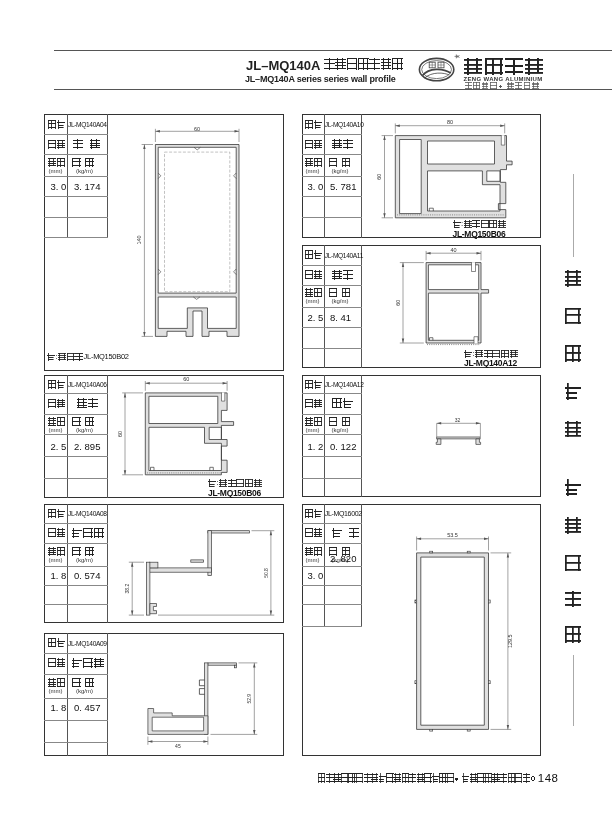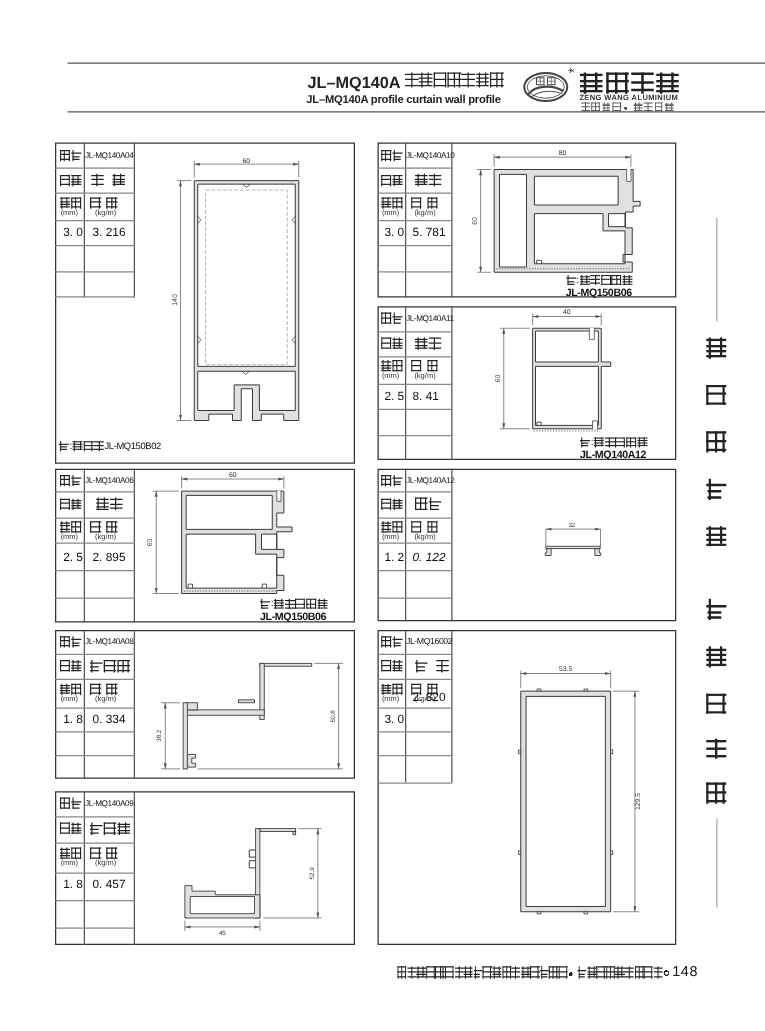--- a/index.html
+++ b/index.html
@@ -29,21 +29,21 @@
 </style>
 </head>
 <body>
 
 <div class="ab" style="left:54px;top:49.8px;width:558px;height:1.3px;background:#555;"></div>
 
 <div class="ab" style="left:54px;top:89.2px;width:558px;height:1.3px;background:#555;"></div>
 
 <div class="ab ti" style="left:246px;top:58px;width:170px;font-weight:bold;font-size:13px;color:#222;white-space:nowrap;">JL–MQ140A <i class="a"></i><i class="d"></i><i class="b"></i><i class="c"></i><i class="a"></i><i class="d"></i><i class="c"></i></div>
 
-<div class="ab" style="left:245px;top:74px;width:160px;font-size:9px;font-weight:bold;color:#222;letter-spacing:-0.2px;white-space:nowrap;">JL–MQ140A profile curtain wall profile</div>
+<div class="ab" style="left:245px;top:74px;width:160px;font-size:9px;font-weight:bold;color:#222;letter-spacing:-0.2px;white-space:nowrap;">JL–MQ140A series series wall profile</div>
 
 <svg class="ab" style="left:412px;top:50px;" width="60" height="40" viewBox="0 0 60 40">
 <ellipse cx="24.6" cy="19.6" rx="17.2" ry="11.2" fill="none" stroke="#444" stroke-width="1.6"></ellipse>
 <ellipse cx="24.6" cy="19.6" rx="14.9" ry="9" fill="none" stroke="#444" stroke-width="0.7"></ellipse>
 <rect x="17.2" y="12.2" width="6" height="5.6" fill="none" stroke="#444" stroke-width="0.8"></rect>
 <rect x="26" y="12.2" width="6" height="5.6" fill="none" stroke="#444" stroke-width="0.8"></rect>
 <path d="M17.2,15 h6 M26,15 h6 M20.2,12.2 v5.6 M29,12.2 v5.6" stroke="#444" stroke-width="0.5" fill="none"></path>
 <path d="M10.5,25.5 C17,17.5 31,18 38.7,23" fill="none" stroke="#444" stroke-width="1.8"></path>
 <path d="M12.5,28 C20,21.5 32,22.5 37.3,25" fill="none" stroke="#444" stroke-width="0.8"></path>
 <path d="M44.5,5 l3,3 m0,-3 l-3,3 m-0.2,-3.6 l0,4 m-1.8,-2 l4,0" stroke="#444" stroke-width="0.6" fill="none"></path>
@@ -83,21 +83,21 @@
 
 <div class="ab tbl" style="left:47.5px;top:119.5px;"><i class="c"></i><i class="e"></i></div>
 <div class="ab" style="left:68px;top:121px;font-size:6.6px;color:#111;letter-spacing:-0.35px;white-space:nowrap;">JL-MQ140A04</div>
 <div class="ab tbl" style="left:47.5px;top:139.5px;"><i class="b"></i><i class="d"></i></div>
 <div class="ab nm" style="left:72px;top:139px;"><i class="a"></i><span style="width:6px;display:inline-block;"></span><i class="d"></i></div>
 <div class="ab tbl" style="left:47.5px;top:157.5px;"><i class="d"></i><i class="c"></i></div>
 <div class="ab lbl" style="left:48.5px;top:167.5px;">(mm)</div>
 <div class="ab tbl" style="left:72px;top:157.5px;"><i class="b"></i><span style="width:4px;display:inline-block;"></span><i class="c"></i></div>
 <div class="ab lbl" style="left:76px;top:167.5px;">(kg/m)</div>
 <div class="ab" style="left:50.5px;top:181px;font-size:9.5px;color:#111;">3. 0</div>
-<div class="ab" style="left:74px;top:181px;font-size:9.5px;color:#111;">3. 216</div>
+<div class="ab" style="left:74px;top:181px;font-size:9.5px;color:#111;">3. 174</div>
 
 <div class="ab nt" style="left:47px;top:352.5px;white-space:nowrap;"><i class="e"></i><span style="font-size:8px;">:</span><i class="d"></i><i class="b"></i><i class="a"></i><span style="font-size:7.5px;color:#111;letter-spacing:-0.3px;">JL-MQ150B02</span></div>
 
 <svg class="ab" style="left:120px;top:120px;" width="160" height="245" viewBox="120 120 160 245">
 
 <path fill="#e0e0e0" stroke="#3a3a3a" stroke-width="0.8" fill-rule="evenodd" d="
 M155.4,144.5 H239 V336.4 H227 V331.3 H209 V336.4 H202 V311 H193 V336.4 H186 V331.3 H167 V336.4 H155.4 Z
 M158.2,147.3 H236.2 V293.1 H158.2 Z
 M158.2,297 H236.2 V328.4 H207.5 V307.9 H187.3 V328.4 H158.2 Z"></path>
 
@@ -179,21 +179,21 @@
 
 <div class="ab tbl" style="left:47.5px;top:508.8px;"><i class="c"></i><i class="e"></i></div>
 <div class="ab" style="left:68px;top:510.3px;font-size:6.6px;color:#111;letter-spacing:-0.35px;white-space:nowrap;">JL-MQ140A08</div>
 <div class="ab tbl" style="left:47.5px;top:528.3px;"><i class="b"></i><i class="d"></i></div>
 <div class="ab nm" style="left:71px;top:527.8px;"><i class="e"></i><i class="b"></i><i class="c"></i></div>
 <div class="ab tbl" style="left:47.5px;top:546.8px;"><i class="d"></i><i class="c"></i></div>
 <div class="ab lbl" style="left:48.5px;top:556.8px;">(mm)</div>
 <div class="ab tbl" style="left:72px;top:546.8px;"><i class="b"></i><span style="width:4px;display:inline-block;"></span><i class="c"></i></div>
 <div class="ab lbl" style="left:76px;top:556.8px;">(kg/m)</div>
 <div class="ab" style="left:50.5px;top:570px;font-size:9.5px;color:#111;">1. 8</div>
-<div class="ab" style="left:74px;top:570px;font-size:9.5px;color:#111;">0. 334</div>
+<div class="ab" style="left:74px;top:570px;font-size:9.5px;color:#111;">0. 574</div>
 
 <svg class="ab" style="left:124px;top:526px;" width="152" height="94" viewBox="124 526 152 94">
 <g fill="#e0e0e0" stroke="#3a3a3a" stroke-width="0.7">
 <rect x="207.9" y="530.7" width="41.5" height="2.3"></rect>
 <rect x="207.9" y="530.7" width="3.5" height="44.9"></rect>
 <rect x="190.8" y="559.9" width="12.8" height="2.3"></rect>
 <rect x="149.3" y="567.9" width="62.1" height="4.3"></rect>
 <rect x="149.3" y="562.2" width="8.6" height="5.7"></rect>
 <rect x="146.5" y="562.2" width="3.4" height="52.9"></rect>
 <path d="M149.9,603.5 H156.5 V606.5 H153.4 V610.6 H156.5 V613.7 H149.9 Z"></path>
@@ -365,21 +365,21 @@
 
 <div class="ab tbl" style="left:304.5px;top:379.8px;"><i class="c"></i><i class="e"></i></div>
 <div class="ab" style="left:324.8px;top:381.3px;font-size:6.6px;color:#111;letter-spacing:-0.35px;white-space:nowrap;">JL-MQ140A12</div>
 <div class="ab tbl" style="left:304.5px;top:398.8px;"><i class="b"></i><i class="d"></i></div>
 <div class="ab nm" style="left:331.5px;top:398.3px;"><i class="c"></i><i class="e"></i></div>
 <div class="ab tbl" style="left:304.5px;top:417.2px;"><i class="d"></i><i class="c"></i></div>
 <div class="ab lbl" style="left:305.5px;top:427.2px;">(mm)</div>
 <div class="ab tbl" style="left:328.5px;top:417.2px;"><i class="b"></i><span style="width:4px;display:inline-block;"></span><i class="c"></i></div>
 <div class="ab lbl" style="left:331.5px;top:427.2px;">(kg/m)</div>
 <div class="ab" style="left:307.5px;top:440.7px;font-size:9.5px;color:#111;">1. 2</div>
-<div class="ab" style="left:330px;top:440.7px;font-size:9.5px;color:#111;font-style:italic;">0. 122</div>
+<div class="ab" style="left:330px;top:440.7px;font-size:9.5px;color:#111;">0. 122</div>
 
 <svg class="ab" style="left:425px;top:410px;" width="70" height="40" viewBox="425 410 70 40">
 <g stroke="#555" stroke-width="0.55" fill="none">
 <path d="M436.7,423.3 H480.4 M436.7,423.3 V436.8 M480.4,423.3 V436.8"></path>
 <path d="M436.7,423.3 l4.5,-1.2 0,2.4 Z M480.4,423.3 l-4.5,-1.2 0,2.4 Z" fill="#555" stroke="none"></path>
 </g>
 <text x="457.5" y="421.7" font-size="5" fill="#333" text-anchor="middle">32</text>
 <g fill="#e0e0e0" stroke="#3a3a3a" stroke-width="0.7">
 <rect x="436.7" y="437" width="43.4" height="1.9"></rect>
 <path d="M437.4,438.9 V442.3 H436.2 V444.4 H440.9 V438.9 Z"></path>

